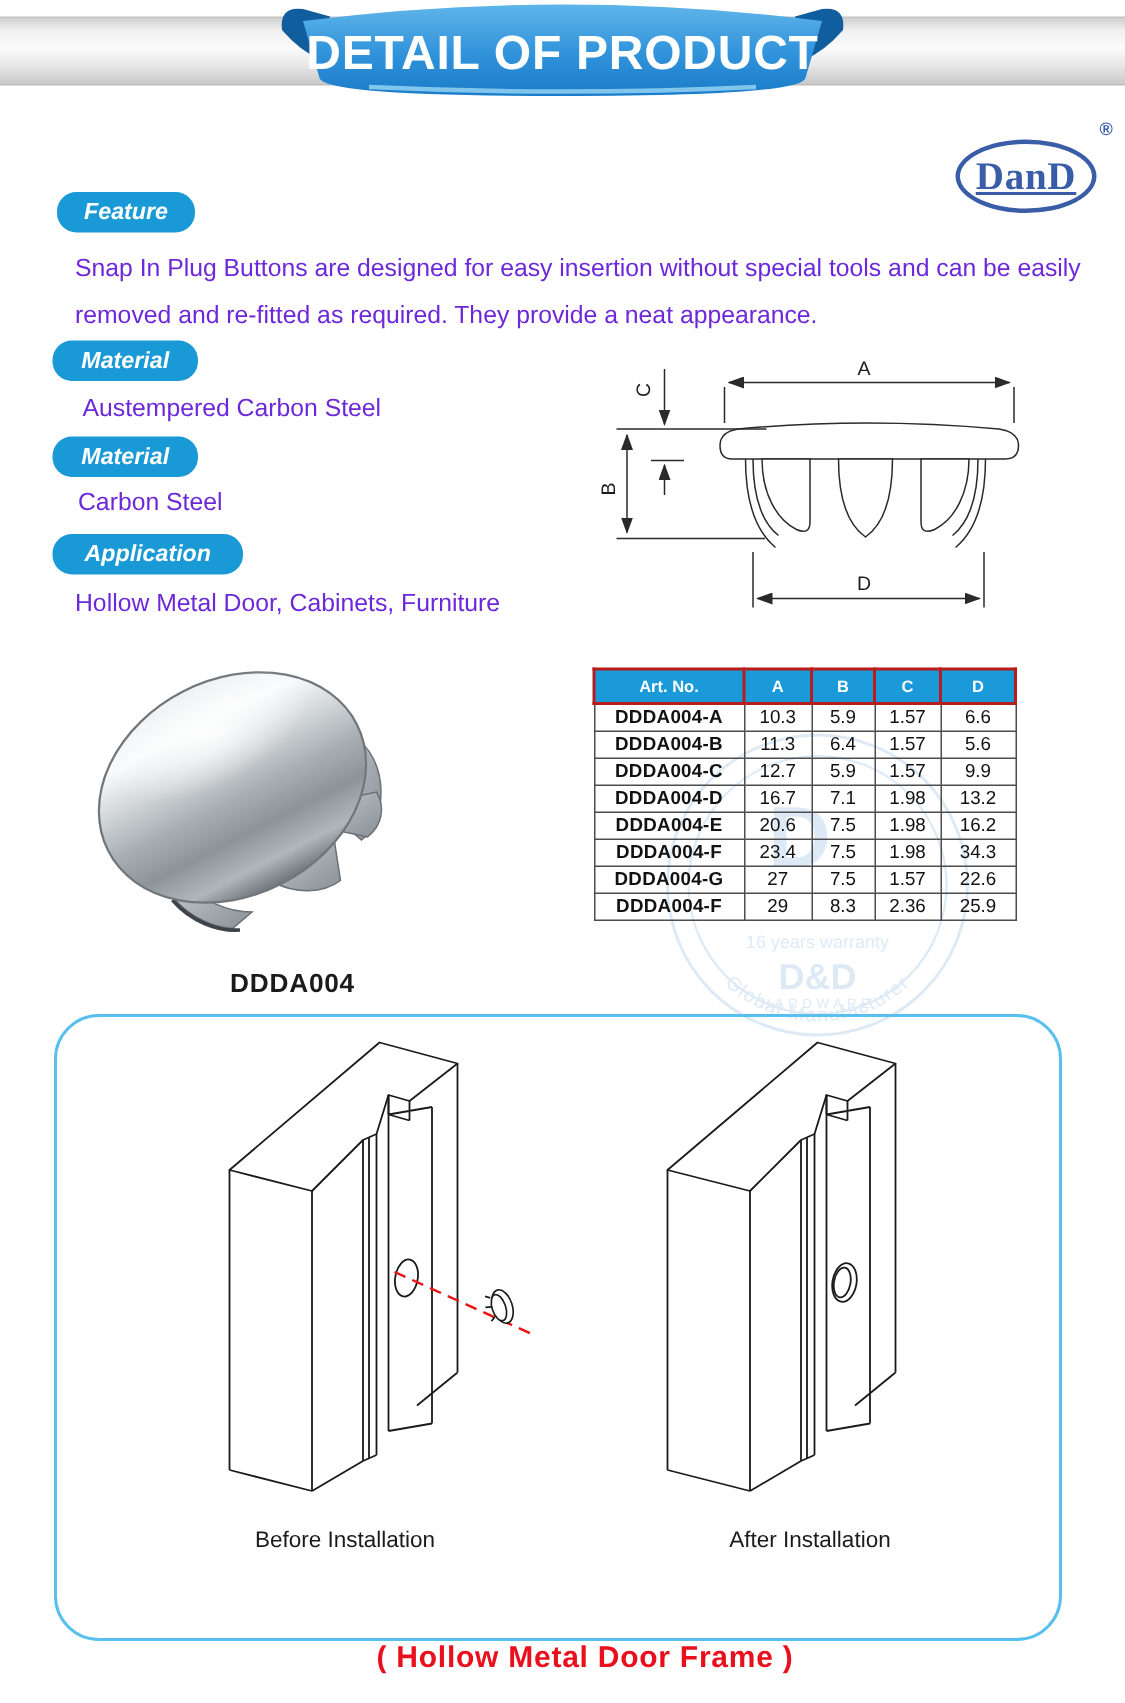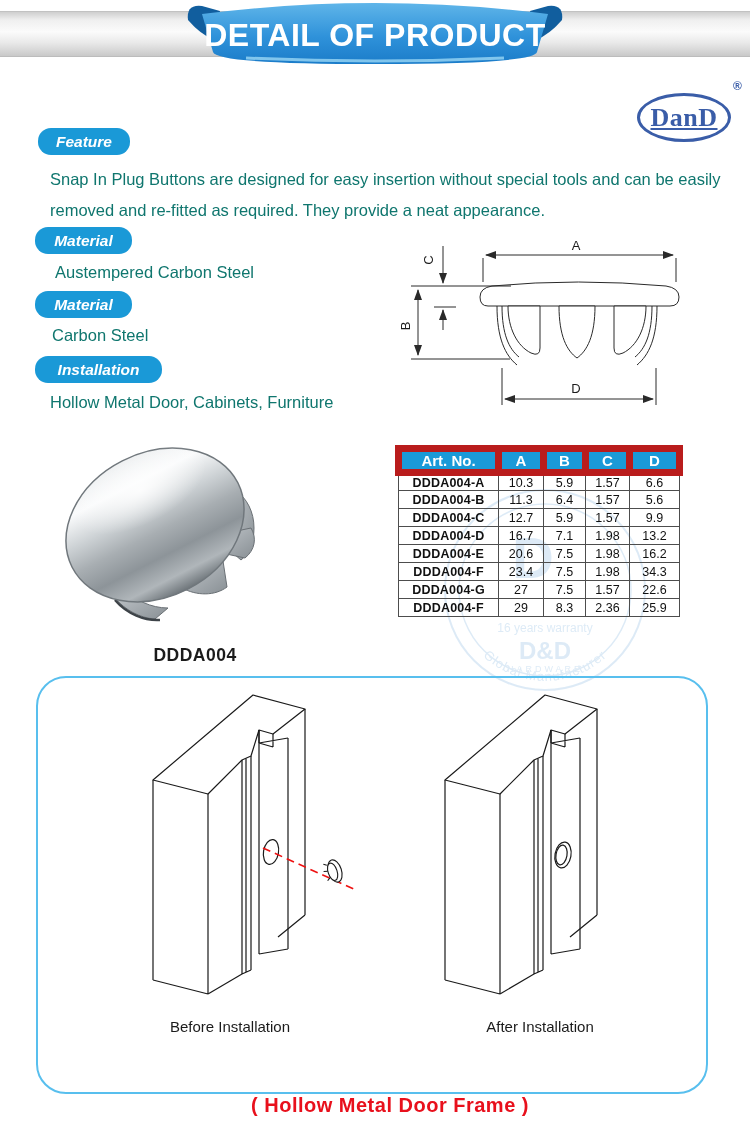--- a/index.html
+++ b/index.html
@@ -20,30 +20,30 @@
   .logo-reg{position:absolute;left:733px;top:79px;font-size:12px;color:#3a5da8;font-weight:bold;}
 
   
   .badge{position:absolute;height:27px;background:#1a99d7;border-radius:13px;color:#fff;
     font-size:15.5px;font-weight:bold;display:flex;align-items:center;justify-content:center;font-style:italic;}
   .b-feature{left:38px;top:128px;width:92px;}
   .b-material1{left:35px;top:227px;width:97px;}
   .b-material2{left:35px;top:291px;width:97px;}
   .b-application{left:35px;top:356px;width:127px;}
 
-  .copy{position:absolute;color:#0f766e;font-size:16.5px;line-height:31px;}
+  .copy{position:absolute;color:#6d28d9;font-size:16.5px;line-height:31px;}
   .t-feature{left:50px;top:164px;width:682px;}
   .t-material1{left:55px;top:257px;}
   .t-material2{left:52px;top:320px;}
   .t-application{left:50px;top:387px;}
 
   
   table.sizes{position:absolute;left:395px;top:445px;border-collapse:collapse;table-layout:fixed;width:281px;
     font-size:12.5px;color:#111;}
-  table.sizes th{background:#1a9ad8;color:#fff;font-size:15px;font-weight:bold;height:23px;border:7px solid #b91c1c;padding:0;}
+  table.sizes th{background:#1a9ad8;color:#fff;font-size:11px;font-weight:bold;height:23px;border:2px solid #b91c1c;padding:0;}
   table.sizes td{border:1px solid #4d4d4d;text-align:center;height:18px;padding:0;background:transparent;}
   table.sizes td.artno{font-weight:bold;letter-spacing:.2px;}
 
   .model-label{position:absolute;left:120px;top:645px;width:150px;text-align:center;
     font-size:17.5px;font-weight:bold;color:#1b1b1b;letter-spacing:.5px;}
 
   
   .watermark{position:absolute;left:428px;top:468px;opacity:.5;pointer-events:none;}
 
   
@@ -85,21 +85,21 @@
 
   <div class="badge b-feature">Feature</div>
   <div class="copy t-feature">Snap In Plug Buttons are designed for easy insertion without special tools and can be easily removed and re-fitted as required. They provide a neat appearance.</div>
 
   <div class="badge b-material1">Material</div>
   <div class="copy t-material1">Austempered Carbon Steel</div>
 
   <div class="badge b-material2">Material</div>
   <div class="copy t-material2">Carbon Steel</div>
 
-  <div class="badge b-application">Installation</div>
+  <div class="badge b-application">Application</div>
   <div class="copy t-application">Hollow Metal Door, Cabinets, Furniture</div>
 
   <svg style="position:absolute;left:398px;top:222px;" width="345" height="198" viewBox="0 0 345 198">
     <defs>
       <marker id="arr" markerWidth="11" markerHeight="8" refX="10" refY="4" orient="auto-start-reverse">
         <path d="M0,0 L11,4 L0,8 Z" fill="#2a2a2a"></path>
       </marker>
     </defs>
     <g stroke="#2a2a2a" stroke-width="1" fill="none">
 

